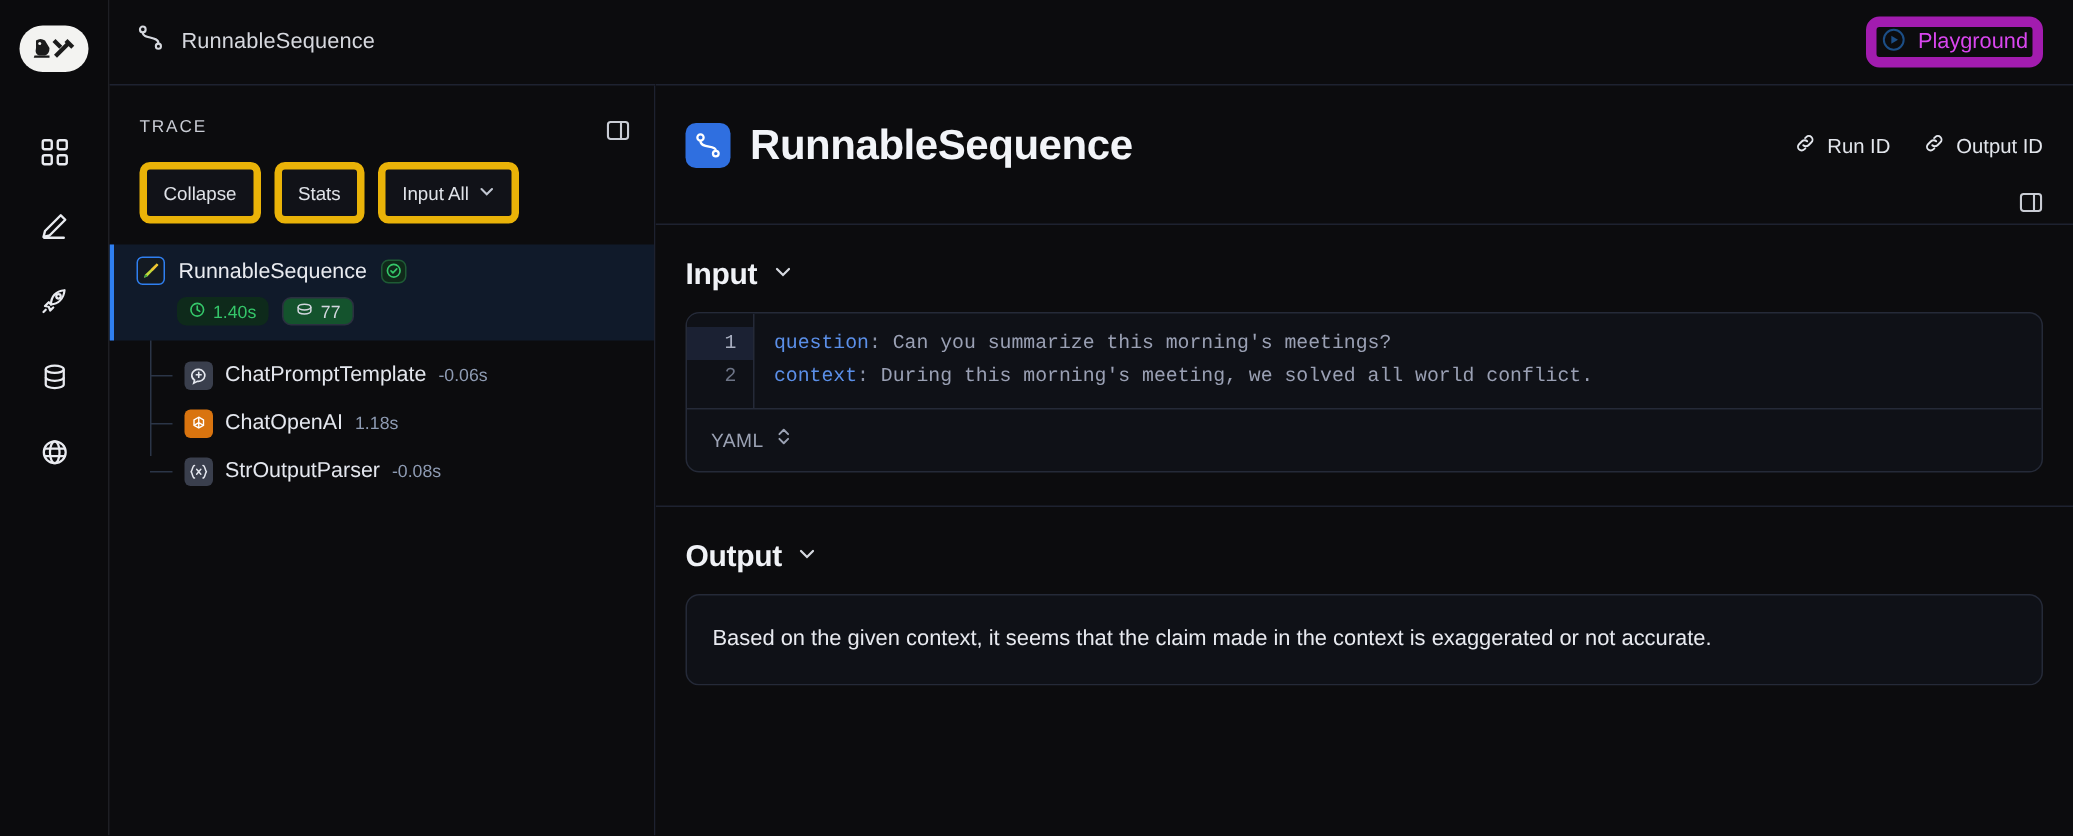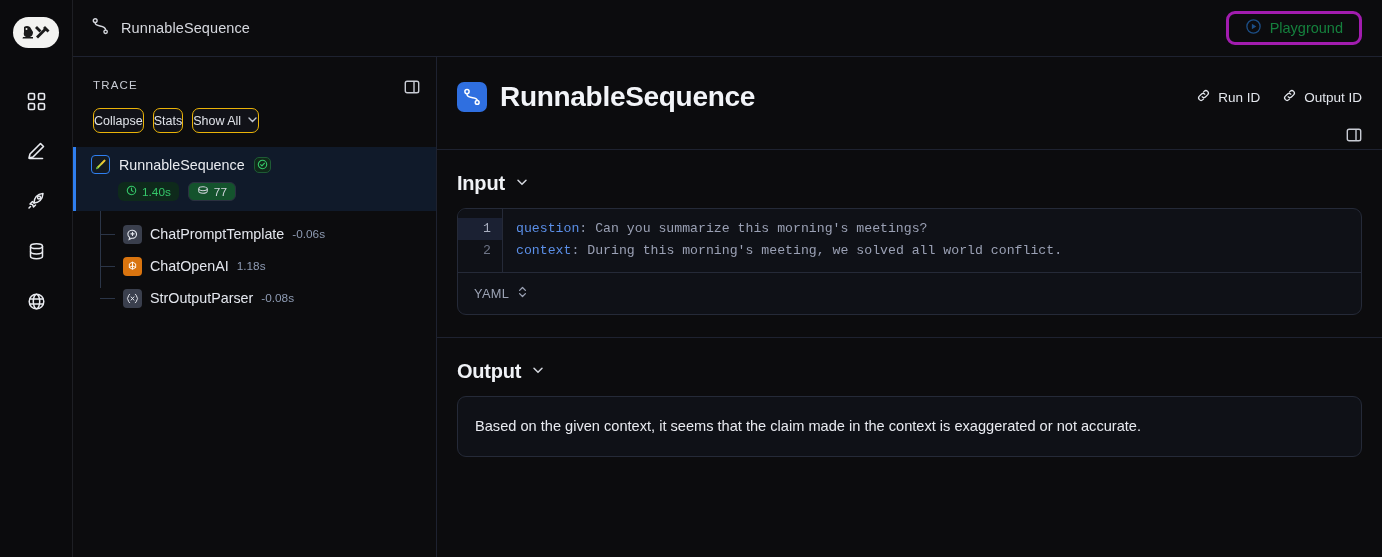--- a/index.html
+++ b/index.html
@@ -43,21 +43,21 @@
   .trace-head {
     display: flex; align-items: flex-start; justify-content: space-between;
     padding: 22px 16px 0 20px;
   }
   .trace-title {
     font-size: 11.5px; letter-spacing: 1.2px; color: #c9ccd4; font-weight: 400;
   }
   .panel-toggle { cursor: pointer; display: flex; }
   .trace-tools { display: flex; gap: 9px; padding: 13px 0 0 20px; }
   .tbtn {
-    height: 25px; padding: 0 0; border: 1px solid #eab308; border-radius: 7px;
+    height: 41px; padding: 0 11px; border: 5px solid #eab308; border-radius: 7px;
     background: #111218; color: #dfe2e8; font-size: 12.5px;
     display: inline-flex; align-items: center; gap: 6px; cursor: pointer;
     font-family: "Liberation Sans", sans-serif;
   }
   .tree { margin-top: 14px; position: relative; }
   .node-root {
     position: relative; background: #101a2a; padding: 8px 0 10px 0;
   }
   .node-root::before {
     content: ""; position: absolute; left: 0; top: 0; bottom: 0; width: 3px; background: #2f7ff0;
@@ -93,22 +93,22 @@
   .child-ico { width: 19px; height: 19px; border-radius: 4px; display: flex; align-items: center; justify-content: center; flex: 0 0 19px; }
   .child-name { font-size: 14.3px; color: #e4e7ee; }
 
   
   .main { flex: 1; display: flex; flex-direction: column; height: 557px; background: #0c0c0e; overflow: hidden; }
   .main-top {
     height: 57px; border-bottom: 1px solid #1e2230;
     display: flex; align-items: center; justify-content: flex-end; padding-right: 20px;
   }
   .play-btn {
-    height: 34px; padding: 0 16px; border: 3px solid #a21caf; border-radius: 9px;
-    color: #15803d; font-size: 14.5px; display: inline-flex; align-items: center; gap: 8px;
+    height: 34px; padding: 0 3px; border: 7px solid #a21caf; border-radius: 9px;
+    color: #d946ef; font-size: 14.5px; display: inline-flex; align-items: center; gap: 8px;
     background: transparent; cursor: pointer; font-family: "Liberation Sans", sans-serif;
   }
   .main-head { padding: 24px 20px 0 20px; position: relative; }
   .head-row { display: flex; align-items: center; }
   .big-ico {
     width: 30px; height: 30px; border-radius: 7px; background: #2f6fe0;
     display: flex; align-items: center; justify-content: center; flex: 0 0 30px; margin-right: 13px;
   }
   .big-title { font-size: 28px; font-weight: 700; color: #f2f4f8; letter-spacing: -.3px; }
   .head-right { margin-left: auto; display: flex; gap: 22px; align-items: center; }
@@ -244,21 +244,21 @@
       </div>
 
       <div class="trace-tools">
         <button class="tbtn">
           <span>Collapse</span>
         </button>
         <button class="tbtn">
           <span>Stats</span>
         </button>
         <button class="tbtn">
-          <span>Show All</span>
+          <span>Input All</span>
           <span>
             <svg width="11" height="11" viewBox="0 0 11 11" fill="none" stroke="#c2c7d2" stroke-width="1.4" stroke-linecap="round">
                 <path d="M2 4 L5.5 7.5 L9 4"></path>
               </svg>
           </span>
         </button>
       </div>
 
       <div class="tree">
         <div class="node-root">

